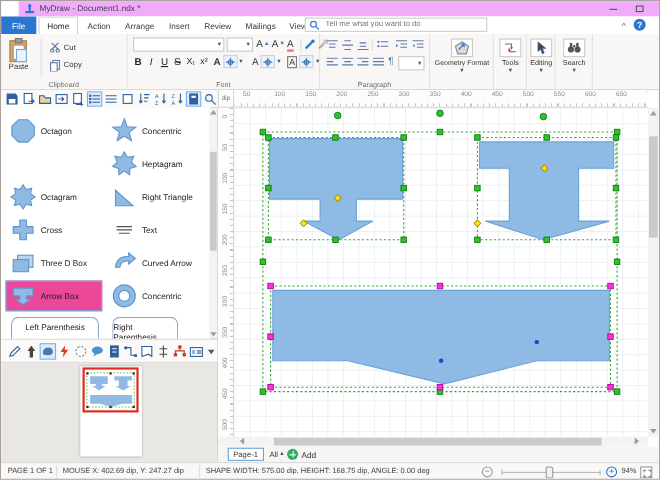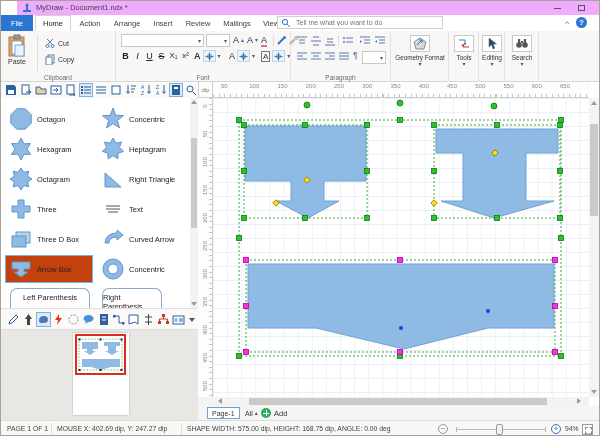--- a/index.html
+++ b/index.html
@@ -62,21 +62,21 @@
   
   .vscroll{position:absolute;left:588px;top:97px;width:10px;height:299px;background:#f4f3f2;}
   .vscroll .thumb{position:absolute;left:1px;top:26px;width:8px;height:92px;background:#cbcac9;}
   .hscroll{position:absolute;left:197px;top:396px;width:391px;height:9px;background:#f4f3f2;}
   .hscroll .thumb{position:absolute;left:51px;top:1px;width:298px;height:7px;background:#cbcac9;}
   .tri{width:0;height:0;position:absolute;}
   .edgefill{position:absolute;left:598px;top:81px;width:2px;height:324px;background:#f0efee;}
   
   .sidebar{position:absolute;left:0;top:97px;width:197px;height:322px;background:#fff;border-right:6px solid #6d28d9;}
   .shape-item{position:absolute;width:88px;height:26px;display:flex;align-items:center;gap:4px;padding-left:3px;}
-  .shape-item.selected{border:1px solid #7ab0e2;background:#c2410c;height:28px;}
+  .shape-item.selected{border:1px solid #7ab0e2;background:#ec4899;height:28px;}
   .slabel{font-size:7.5px;color:#222;}
   .sic{flex:0 0 auto;}
   .sfill{fill:#8fbae4;stroke:#5e96cc;stroke-width:1;}
   .paren{position:absolute;height:22px;border:1px solid #8fa8c8;border-bottom:none;border-radius:7px 7px 0 0;display:flex;align-items:flex-start;justify-content:center;font-size:7.5px;color:#222;padding-top:4px;}
   .panel-scroll{position:absolute;left:189px;top:0px;width:8px;height:210px;background:#f4f3f2;}
   .panel-scroll .thumb{position:absolute;left:1px;top:40px;width:6px;height:90px;background:#cbcac9;}
   .stoolbar{position:absolute;left:0;top:210px;width:197px;height:22px;background:#fbfaf9;border-top:1px solid #e0deda;border-bottom:1px solid #e0deda;}
   .ticon{position:absolute;top:4px;width:13px;height:13px;}
   .tsel{outline:1px solid #7ab0e2;background:#dceafa;}
   .pagespanel{position:absolute;left:0;top:232px;width:197px;height:90px;background:#e9e7e4;}
@@ -534,26 +534,20 @@
           <polygon class="sfill" points="16.2,1.8 22.2,7.8 22.2,16.2 16.2,22.2 7.8,22.2 1.8,16.2 1.8,7.8 7.8,1.8"></polygon>
         </svg>
       <span class="slabel">Octagon</span>
     </div>
     <div class="shape-item" style="left:97px;top:8px">
       <svg class="sic" width="24" height="24" viewBox="0 0 24 24">
           <polygon class="sfill" points="12.0,1.0 14.7,8.3 22.5,8.6 16.4,13.4 18.5,20.9 12.0,16.6 5.5,20.9 7.6,13.4 1.5,8.6 9.3,8.3"></polygon>
         </svg>
       <span class="slabel">Concentric</span>
     </div>
-    <div class="shape-item" style="left:5px;top:38px">
-      <svg class="sic" width="24" height="24" viewBox="0 0 24 24">
-          <polygon class="sfill" points="12.0,1.0 15.0,6.8 21.5,6.5 18.0,12.0 21.5,17.5 15.0,17.2 12.0,23.0 9.0,17.2 2.5,17.5 6.0,12.0 2.5,6.5 9.0,6.8"></polygon>
-        </svg>
-      <span class="slabel">Hexagram</span>
-    </div>
     <div class="shape-item" style="left:97px;top:38px">
       <svg class="sic" width="24" height="24" viewBox="0 0 24 24">
           <polygon class="sfill" points="12.0,1.0 14.9,6.1 20.6,5.1 18.4,10.5 22.7,14.4 17.2,16.1 16.8,21.9 12.0,18.6 7.2,21.9 6.8,16.1 1.3,14.4 5.6,10.5 3.4,5.1 9.1,6.1"></polygon>
         </svg>
       <span class="slabel">Heptagram</span>
     </div>
     <div class="shape-item" style="left:5px;top:68px">
       <svg class="sic" width="24" height="24" viewBox="0 0 24 24">
           <polygon class="sfill" points="12.0,1.0 14.8,5.3 19.8,4.2 18.7,9.2 23.0,12.0 18.7,14.8 19.8,19.8 14.8,18.7 12.0,23.0 9.2,18.7 4.2,19.8 5.3,14.8 1.0,12.0 5.3,9.2 4.2,4.2 9.2,5.3"></polygon>
         </svg>
@@ -562,21 +556,21 @@
     <div class="shape-item" style="left:97px;top:68px">
       <svg class="sic" width="24" height="24" viewBox="0 0 24 24">
           <polygon class="sfill" points="4,6 4,20 20,20"></polygon>
         </svg>
       <span class="slabel">Right Triangle</span>
     </div>
     <div class="shape-item" style="left:5px;top:98px">
       <svg class="sic" width="24" height="24" viewBox="0 0 24 24">
           <polygon class="sfill" points="9,3 15,3 15,9 21,9 21,15 15,15 15,21 9,21 9,15 3,15 3,9 9,9"></polygon>
         </svg>
-      <span class="slabel">Three</span>
+      <span class="slabel">Cross</span>
     </div>
     <div class="shape-item" style="left:97px;top:98px">
       <svg class="sic" width="24" height="24" viewBox="0 0 24 24">
         <line x1="5" y1="9" x2="19" y2="9" stroke="#555" stroke-width="1"></line>
         <line x1="5" y1="12" x2="19" y2="12" stroke="#555" stroke-width="1"></line>
         <line x1="7" y1="15" x2="17" y2="15" stroke="#555" stroke-width="1"></line>
       </svg>
       <span class="slabel">Text</span>
     </div>
     <div class="shape-item" style="left:5px;top:128px">

